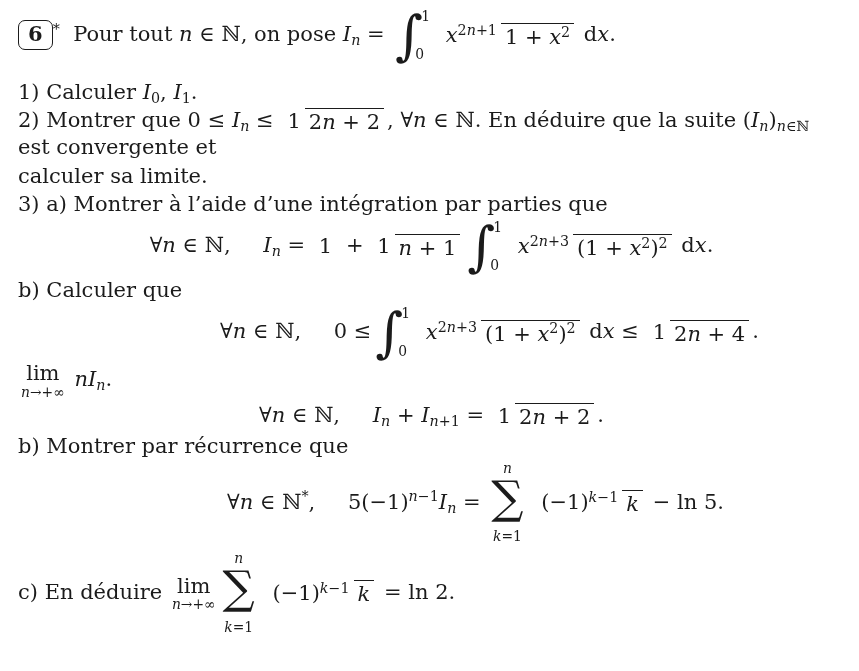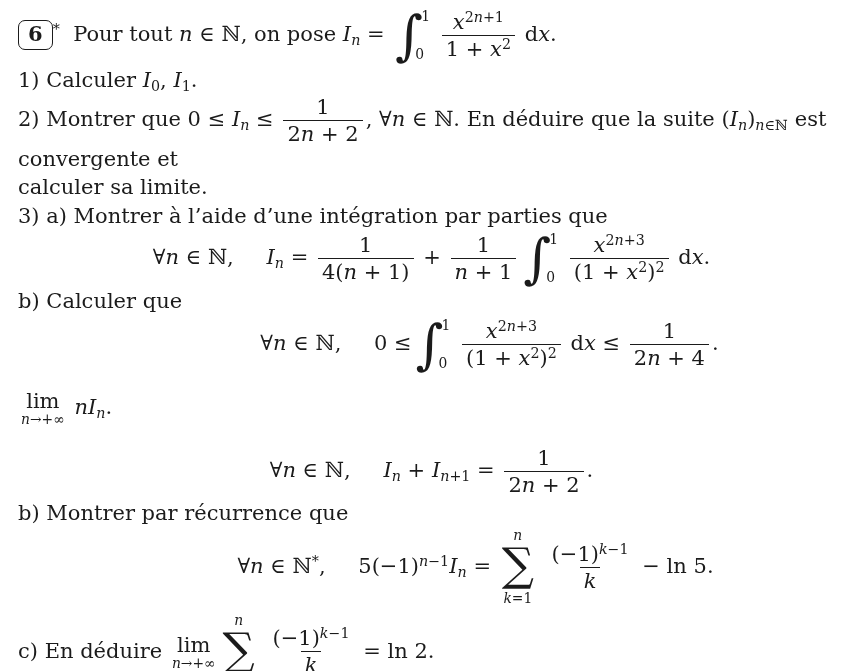--- a/index.html
+++ b/index.html
@@ -4,43 +4,43 @@
 <style>
   html,body{margin:0;padding:0;background:#ffffff;}
   .page{width:859px;height:671px;box-sizing:border-box;background:#ffffff;color:#1b1b1b;
         font-family:"DejaVu Serif","Liberation Serif",serif;font-size:21px;line-height:1.25;
         padding:9px 14px 0 18px;overflow:hidden;}
   .line{margin:0 0 2px 0;}
   .disp{text-align:center;margin:3px 0;}
   .mi{font-style:italic;}
   .sp{font-size:68%;position:relative;top:-0.5em;}
   .sb{font-size:68%;position:relative;top:0.28em;}
-  .frac{display:inline-flex;flex-direction:column;align-items:center;vertical-align:middle;
+  .frac{display:inline-flex;align-items:center;vertical-align:middle;
         margin:0 3px;line-height:1.15;text-align:center;}
   .fr-num{padding:0 4px 1px 4px;}
   .fr-den{padding:1px 4px 0 4px;border-top:1.4px solid #1b1b1b;}
   .int-grp{display:inline-flex;align-items:stretch;vertical-align:middle;margin:0 2px 0 4px;}
   .int-sign{font-size:255%;line-height:1;align-self:center;}
   .int-bnds{display:flex;flex-direction:column;justify-content:space-between;font-size:66%;padding:1px 0;}
   .ib-up{margin:-2px 0 0 -2px;}
   .ib-lo{margin:0 0 -2px -8px;}
   .sum-grp{display:inline-flex;flex-direction:column;align-items:center;vertical-align:middle;
            margin:0 4px;line-height:1;}
   .sum-up{font-size:66%;margin-bottom:2px;}
   .sum-sym{font-size:215%;line-height:0.9;}
-  .sum-lo{font-size:66%;margin-top:6px;}
+  .sum-lo{font-size:66%;margin-top:12px;}
   .lim-grp{display:inline-flex;flex-direction:column;align-items:center;vertical-align:middle;
-           margin:16px 3px;line-height:1.05;}
+           margin:0 3px;line-height:1.05;}
   .lim-lo{font-size:66%;}
   .boxed{display:inline-block;border:1.7px solid #1b1b1b;border-radius:7px;padding:0 9px 1px 9px;
          font-weight:700;}
   .qgap{display:inline-block;width:26px;}
   .shift-b{position:relative;left:58px;}
   .shift-d{position:relative;left:44px;}
-  .l1{margin-bottom:4px;}
+  .l1{margin-bottom:16px;}
   .l-last{margin-top:8px;}
 </style>
 </head>
 <body>
 
 <div class="page">
 
   <div class="line l1">
     <span class="boxed">6</span><span class="sp">*</span>&nbsp;
     <span>Pour tout</span>
@@ -89,21 +89,20 @@
   <div class="line">
     <span>3) a) Montrer à l’aide d’une intégration par parties que</span>
   </div>
   <div class="disp">
     <span>∀</span><span class="mi">n</span>
     <span>∈ ℕ,</span><span class="qgap"></span>
     <span class="mi">I</span><span class="sb mi">n</span>
     <span>=</span>
     <span class="frac">
         <span class="fr-num">1</span>
-        <span class="fr-den"><span>4(</span><span class="mi">n</span><span> + 1)</span></span>
       </span>
     <span>+</span>
     <span class="frac">
         <span class="fr-num">1</span>
         <span class="fr-den"><span class="mi">n</span><span> + 1</span></span>
       </span><span class="int-grp">
         <span class="int-sign">∫</span>
         <span class="int-bnds">
           <span class="ib-up">1</span>
           <span class="ib-lo">0</span>

